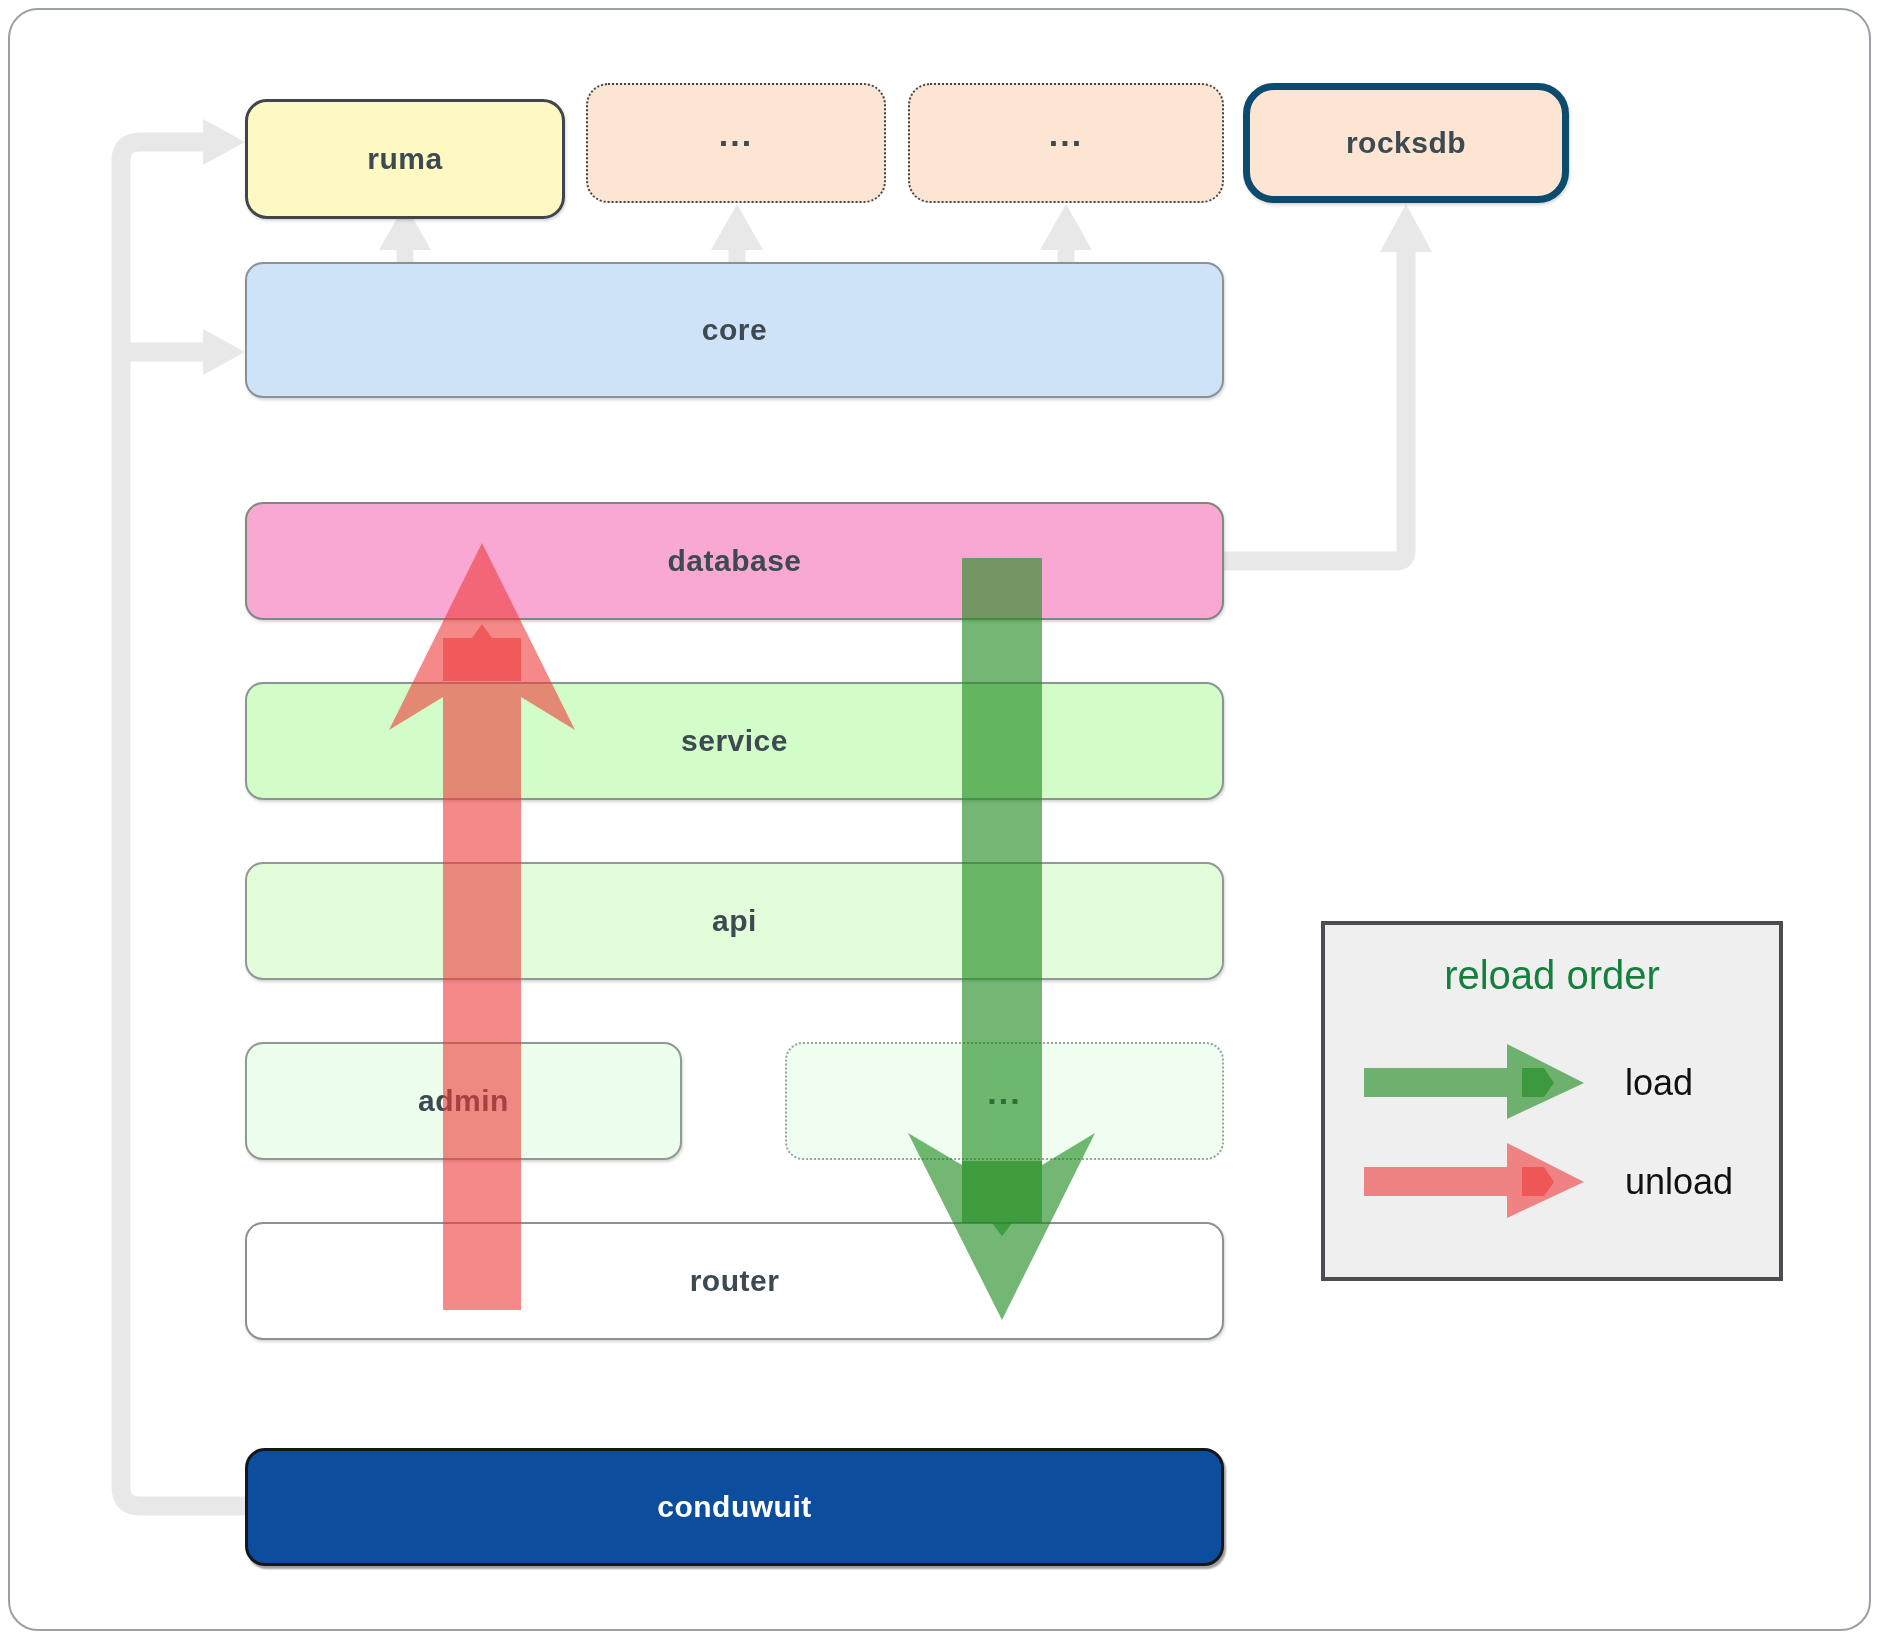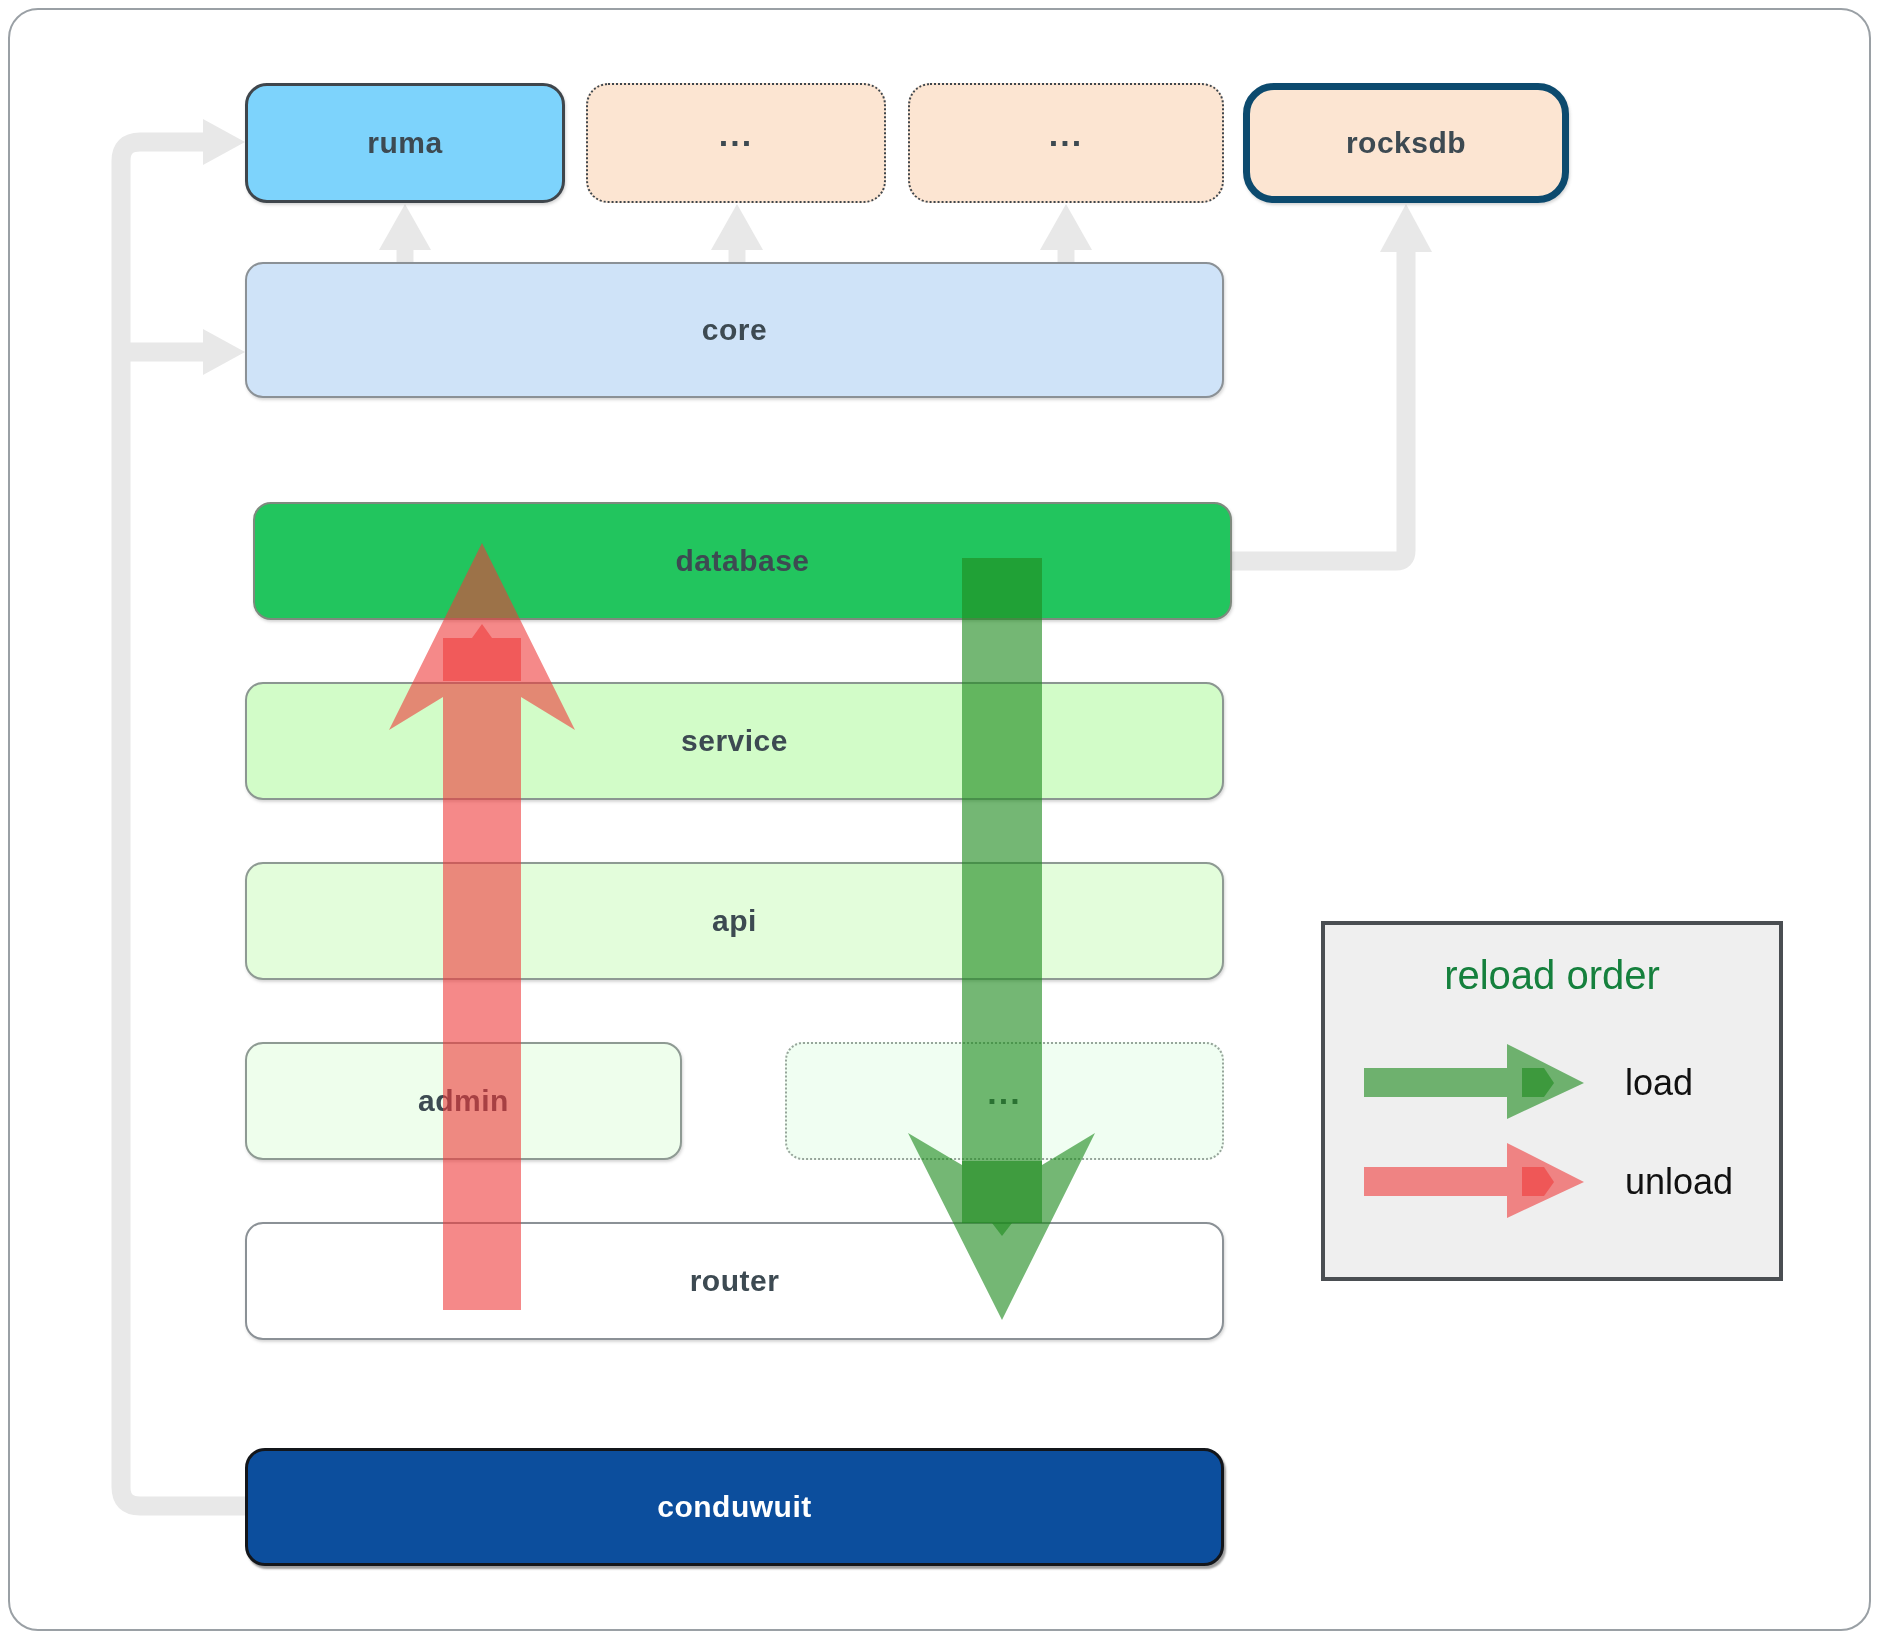--- a/index.html
+++ b/index.html
@@ -118,37 +118,37 @@
     <polygon points="379,250 405,204 431,250" fill="#e8e8e8"></polygon>
     <path d="M737,262 V244" fill="none" stroke-width="17" stroke="#e8e8e8"></path>
     <polygon points="711,250 737,204 763,250" fill="#e8e8e8"></polygon>
     <path d="M1066,262 V244" fill="none" stroke-width="17" stroke="#e8e8e8"></path>
     <polygon points="1040,250 1066,204 1092,250" fill="#e8e8e8"></polygon>
 
     <path d="M1224,561 H1396 Q1406,561 1406,551 V248" fill="none" stroke-width="19" stroke="#e8e8e8"></path>
     <polygon points="1380,252 1406,204 1432,252" fill="#e8e8e8"></polygon>
   </svg>
 
-  <div class="box b-ruma" style="background: #7dd3fc;">
+  <div class="box b-ruma" style="background: #fef9c3; margin-top: 16px;">
     <span>ruma</span>
   </div>
   <div class="box b-exttop1" style="background: rgb(252, 229, 210);">
     <span class="dots-label">...</span>
   </div>
   <div class="box b-exttop2" style="background: rgb(252, 229, 210);">
     <span class="dots-label">...</span>
   </div>
   <div class="box b-rocksdb" style="background: rgb(252, 229, 210);">
     <span>rocksdb</span>
   </div>
 
   <div class="box b-core" style="background: rgb(207, 227, 248);">
     <span>core</span>
   </div>
-  <div class="box b-database" style="background: #22c55e; margin-left: 8px;">
+  <div class="box b-database" style="background: #f9a8d4;">
     <span>database</span>
   </div>
   <div class="box b-service" style="background: rgb(210, 252, 200);">
     <span>service</span>
   </div>
   <div class="box b-api" style="background: rgb(227, 253, 219);">
     <span>api</span>
   </div>
   <div class="box b-admin" style="background: rgb(238, 254, 236);">
     <span>admin</span>

